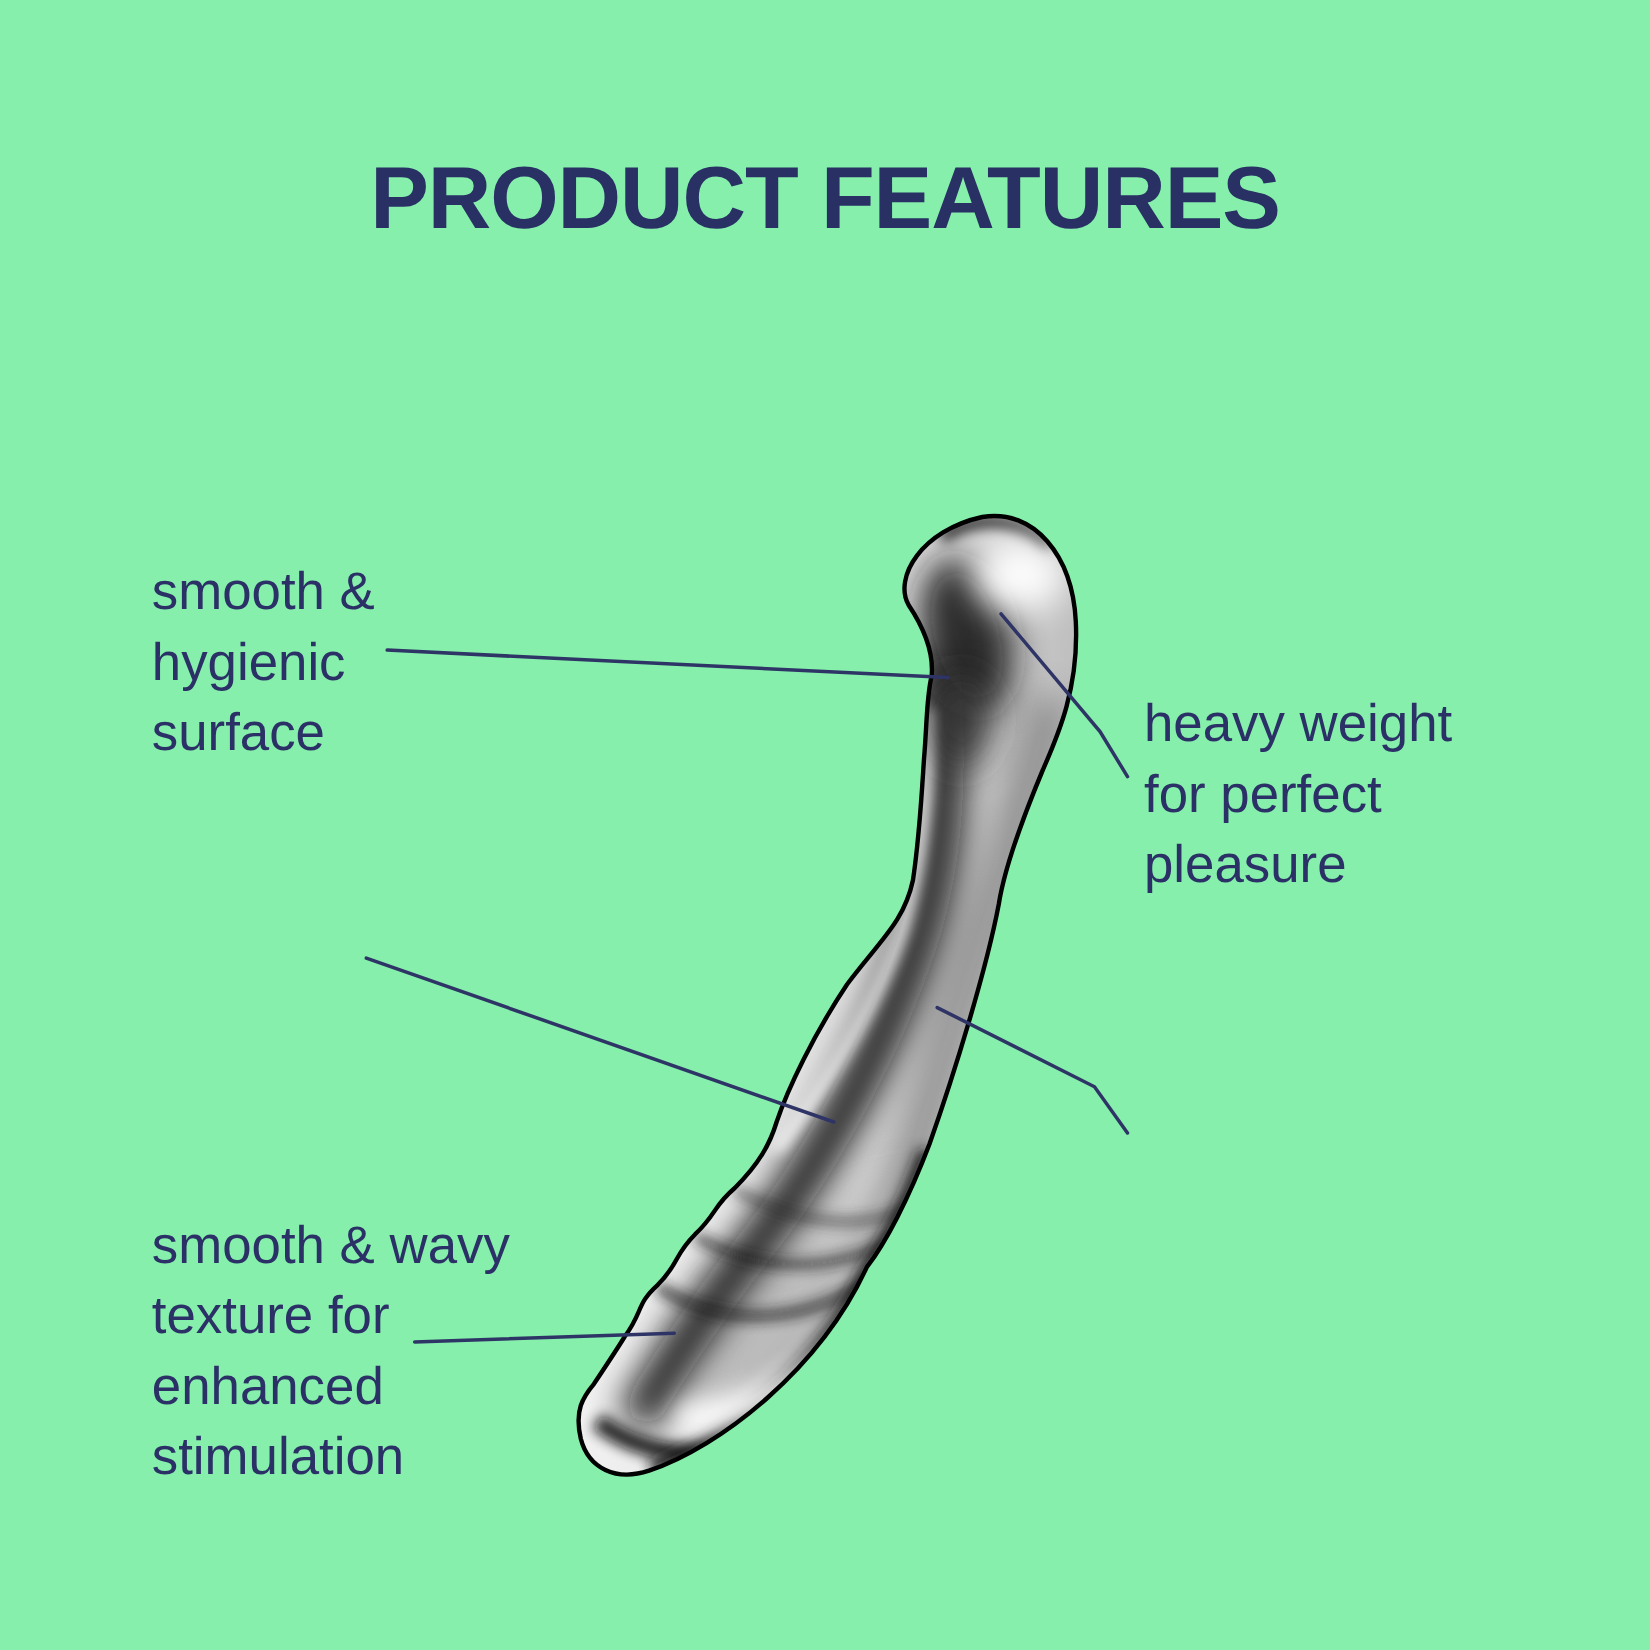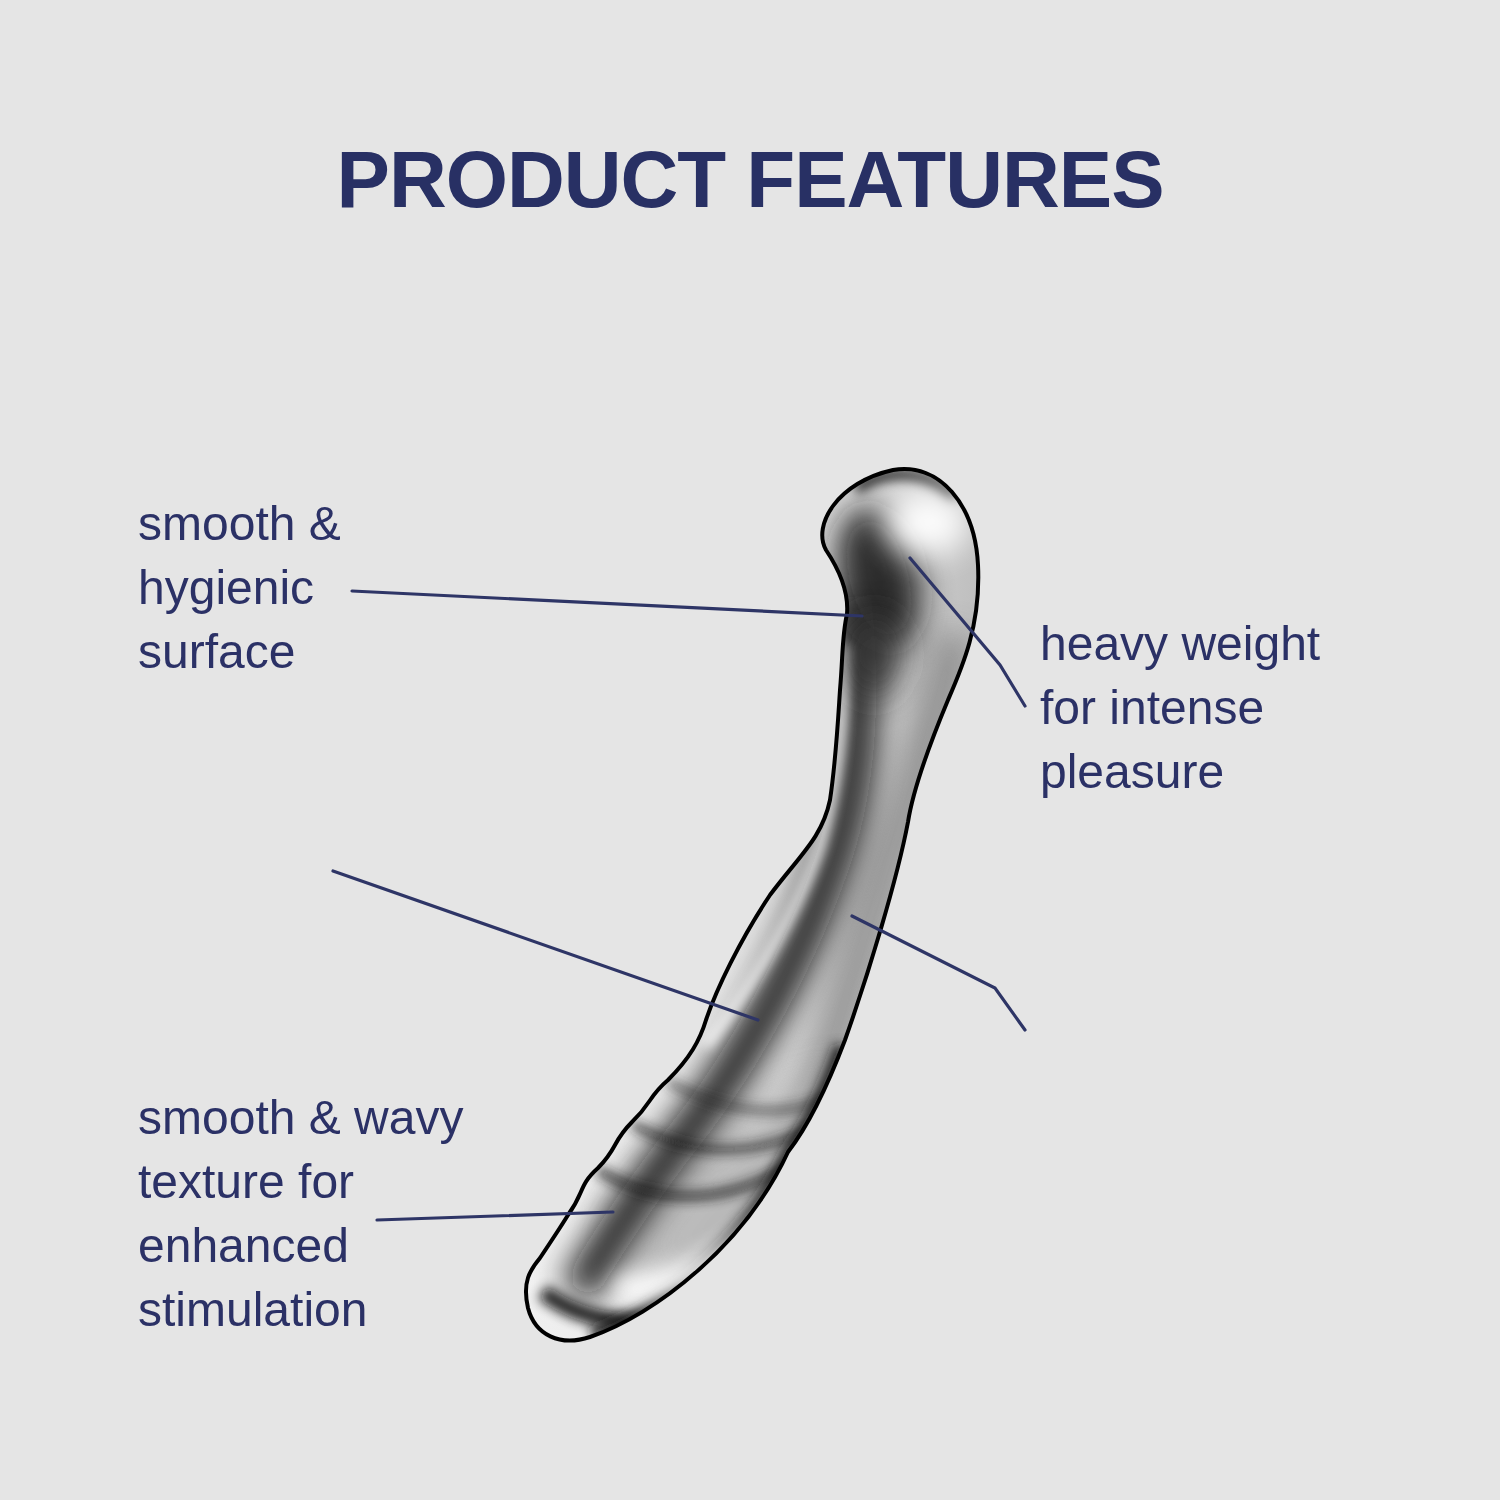--- a/index.html
+++ b/index.html
@@ -4,21 +4,21 @@
 <style>
   html, body {
     margin: 0;
     padding: 0;
     background: #ffffff;
   }
   .canvas {
     position: relative;
     width: 1500px;
     height: 1500px;
-    background: #e5e5e5;
+    background: #86efac;
     overflow: hidden;
     font-family: "Liberation Sans", sans-serif;
   }
   .page-title {
     position: absolute;
     left: 0;
     right: 0;
     top: 140px;
     margin: 0;
     text-align: center;
@@ -35,20 +35,21 @@
     width: 1500px;
     height: 1500px;
   }
   .callout {
     position: absolute;
     font-size: 48px;
     line-height: 64px;
     font-weight: 500;
     color: #2b3166;
     white-space: pre-line;
+    margin-top: 15px;
   }
   .callout.pos-1 { left: 138px;  top: 492px; }
   .callout.pos-2 { left: 1040px; top: 612px; }
   .callout.pos-3 { left: 138px;  top: 770px; }
   .callout.pos-4 { left: 1040px; top: 962px; }
   .callout.pos-5 { left: 138px;  top: 1086px; }
 </style>
 </head>
 <body>
 
@@ -120,20 +121,20 @@
       <path d="M 333 871 L 758 1020"></path>
       <path d="M 852 916 L 995 988 L 1025 1030"></path>
       <path d="M 377 1220 L 613 1212"></path>
     </g>
   </svg>
 
   <div class="callout pos-1">smooth &amp;
 hygienic
 surface</div>
   <div class="callout pos-2">heavy weight
-for intense
+for perfect
 pleasure</div>
   <div class="callout pos-5">smooth &amp; wavy
 texture for
 enhanced
 stimulation</div>
 
 </div>
 
 </body></html>

